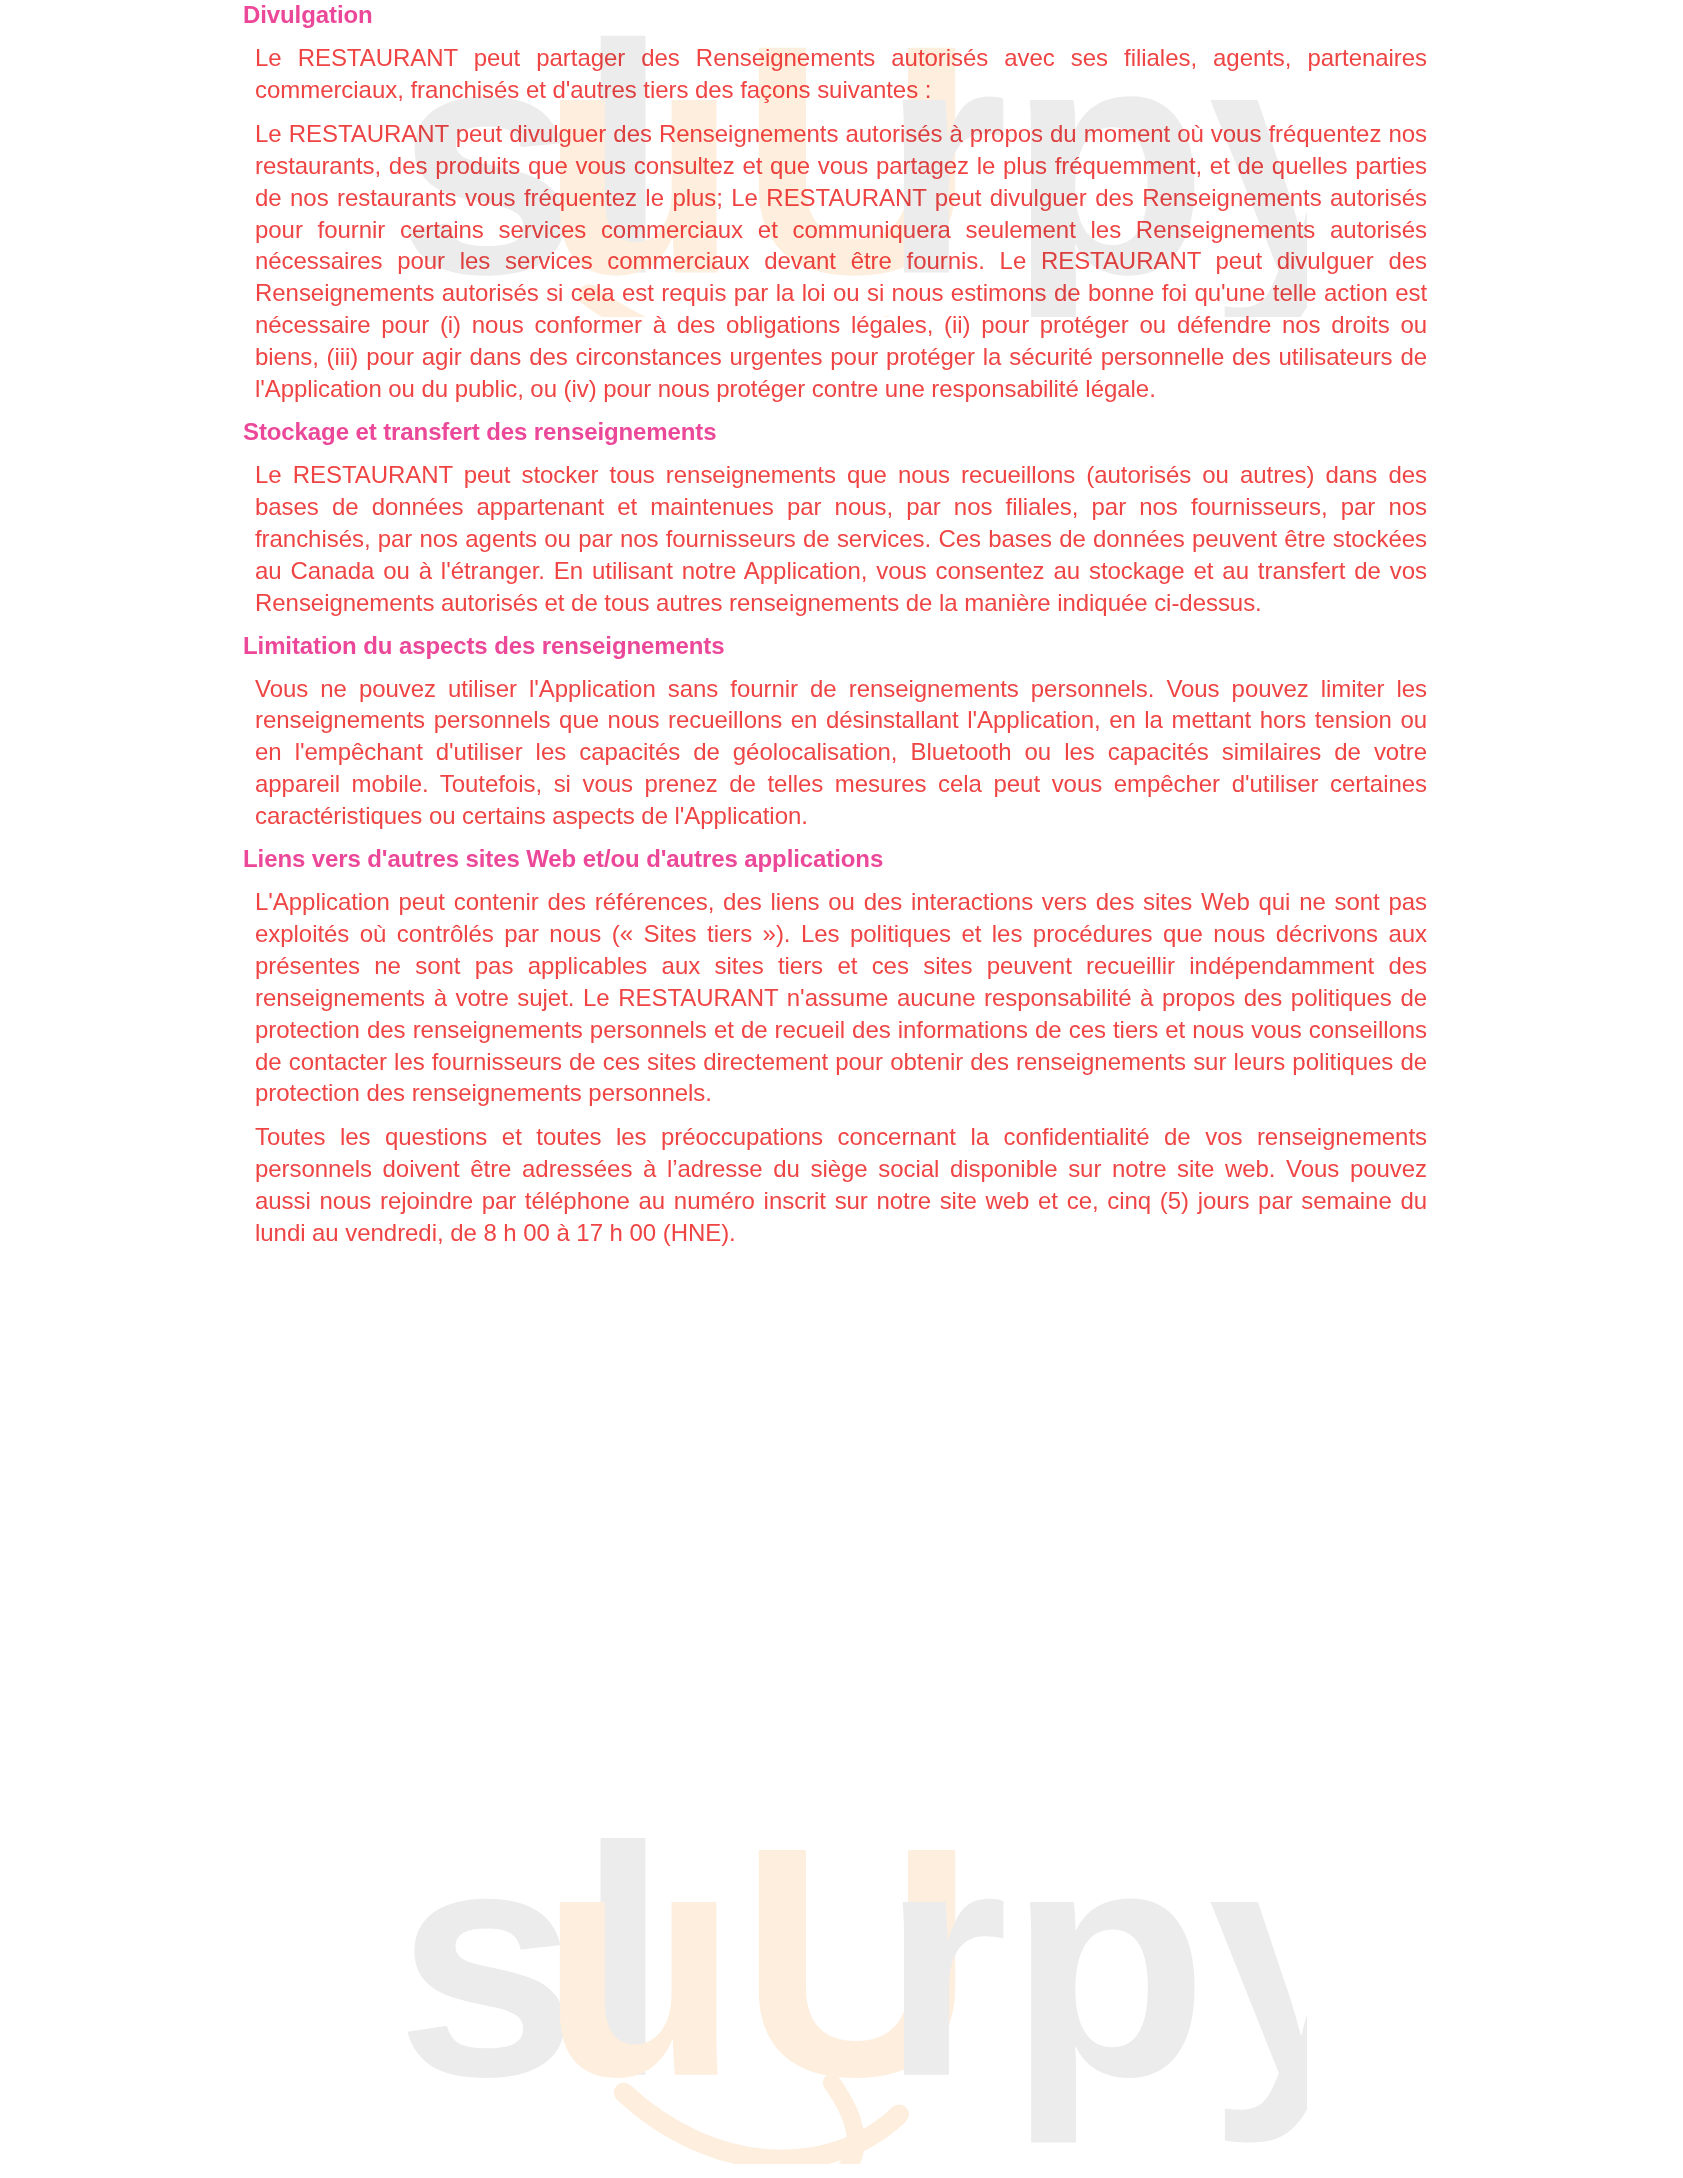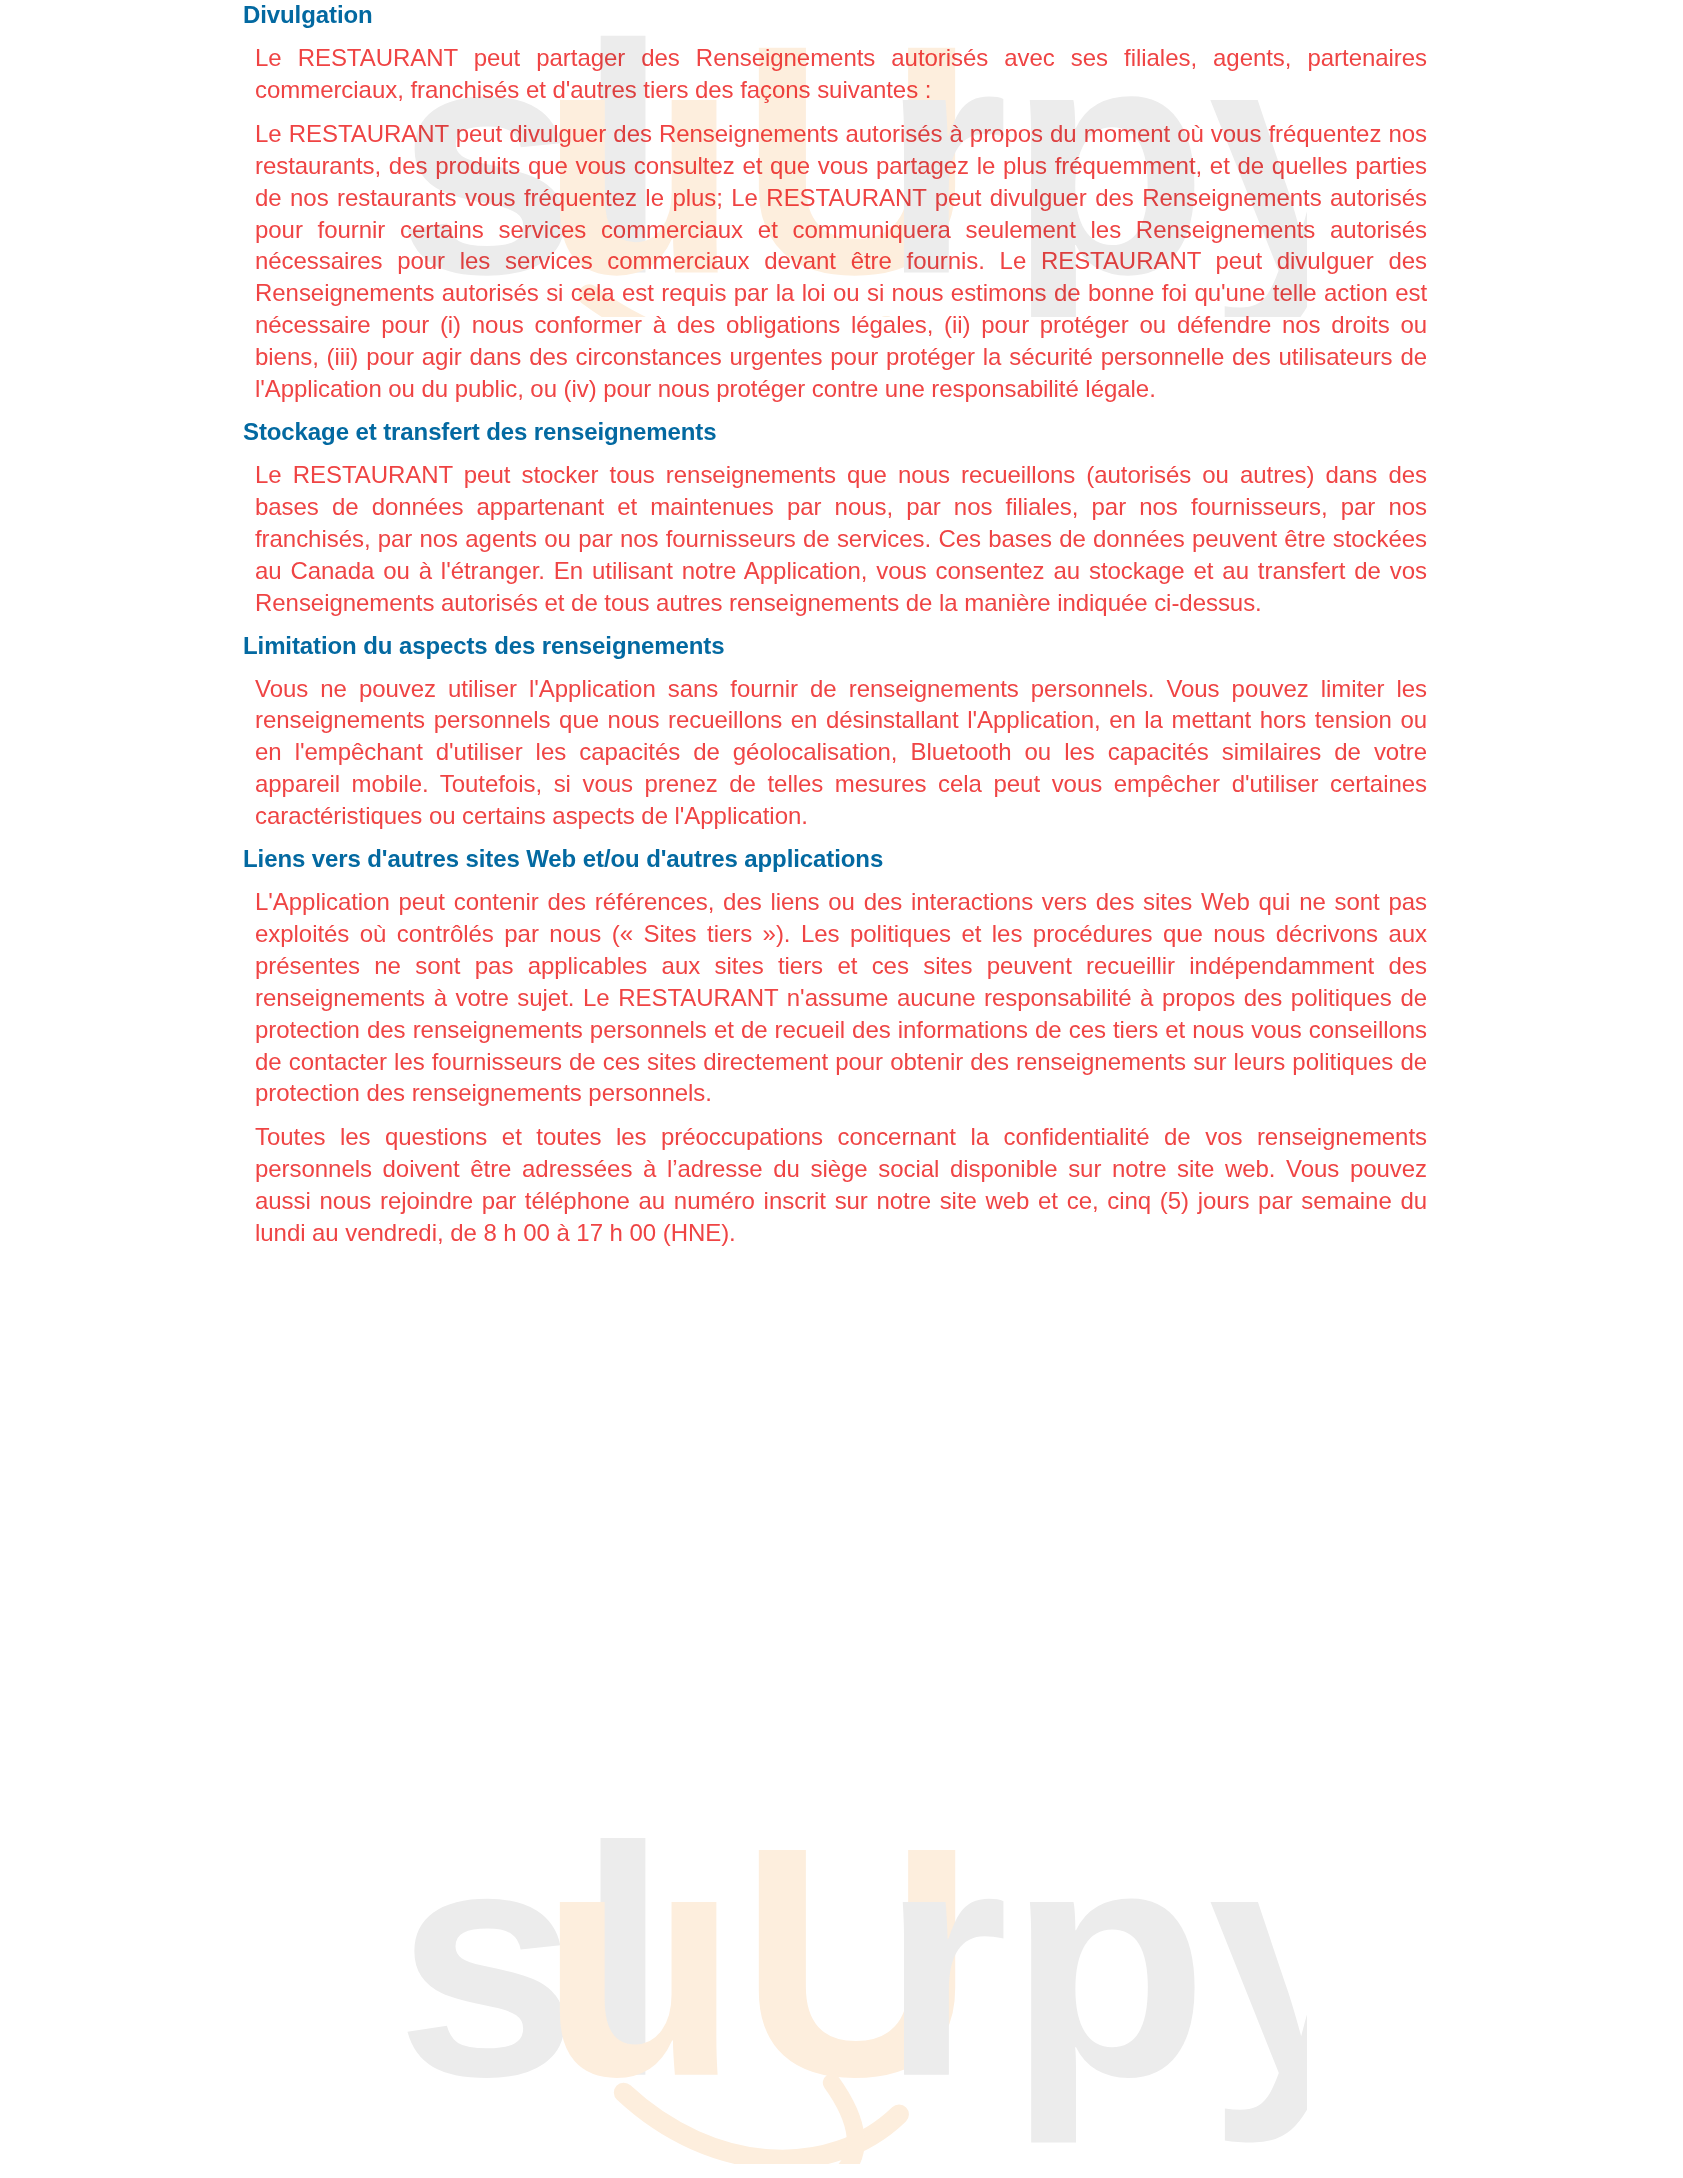--- a/index.html
+++ b/index.html
@@ -46,21 +46,21 @@
     z-index: 2;
     left: 243px;
     top: 0;
     width: 1196px;
     mix-blend-mode: multiply;
   }
 
   h2.section-heading {
     font-size: 24px;
     font-weight: bold;
-    color: #0369a1;
+    color: #ec4899;
     margin: 0;
     padding: 0;
     line-height: 1.25;
     letter-spacing: -0.1px;
   }
 
   p.body-text {
     font-size: 24px;
     font-weight: normal;
     color: #ef4444;

